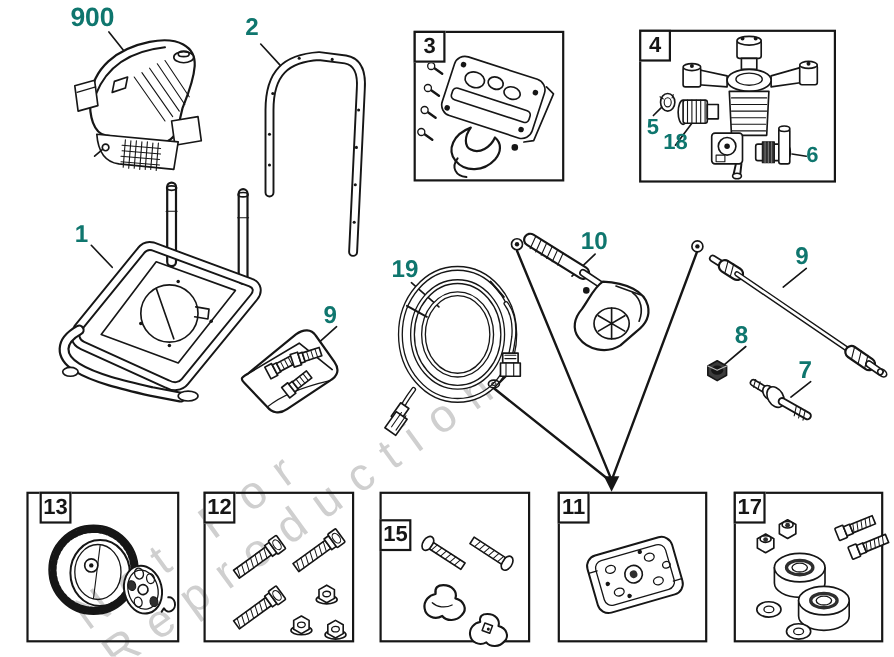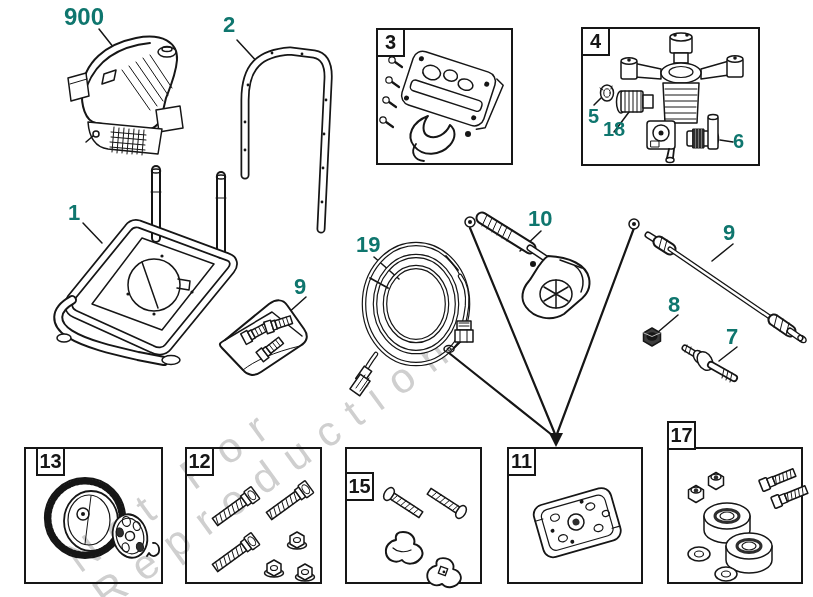--- a/index.html
+++ b/index.html
@@ -412,21 +412,21 @@
       <ellipse class="ln12" cx="87" cy="84" rx="4.5" ry="3.5"></ellipse>
       <ellipse class="ln12" cx="98" cy="72" rx="3.5" ry="3"></ellipse>
       <circle class="dotf" cx="42" cy="74" r="2"></circle>
         <circle class="dotf" cx="58" cy="90" r="2"></circle>
         <circle class="dotf" cx="78" cy="54" r="2"></circle>
       <path class="ln12" d="M28,60 L36,60 M100,88 L108,88"></path>
     </g>
   </svg>
 
   <div class="pbox" style="left:667px;top:447px;width:136px;height:137px"></div>
-  <div class="plate" style="left:667px;top:421px">17</div>
+  <div class="plate" style="left:667px;top:447px">17</div>
   <svg class="art" style="left:669px;top:450px" width="133" height="131" viewBox="0 0 133 131">
     <g transform="translate(27,44)">
       <path class="fw15" d="M0,-8.5 L7.5,-4.2 L7.5,4.2 L0,8.5 L-7.5,4.2 L-7.5,-4.2 Z"></path>
       <ellipse class="fw15" cx="0" cy="-4" rx="5" ry="3"></ellipse>
         <circle fill="#2e2e2e" cx="0" cy="-3.5" r="2.2"></circle>
     </g>
     <g transform="translate(47,31)">
       <path class="fw15" d="M0,-8.5 L7.5,-4.2 L7.5,4.2 L0,8.5 L-7.5,4.2 L-7.5,-4.2 Z"></path>
       <ellipse class="fw15" cx="0" cy="-4" rx="5" ry="3"></ellipse>
         <circle fill="#2e2e2e" cx="0" cy="-3.5" r="2.2"></circle>

